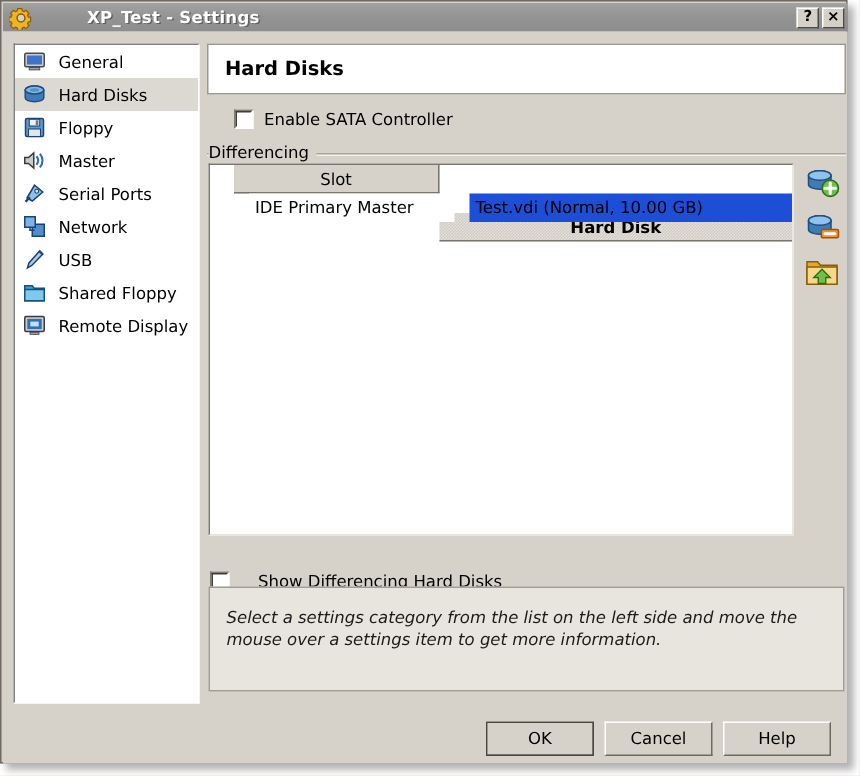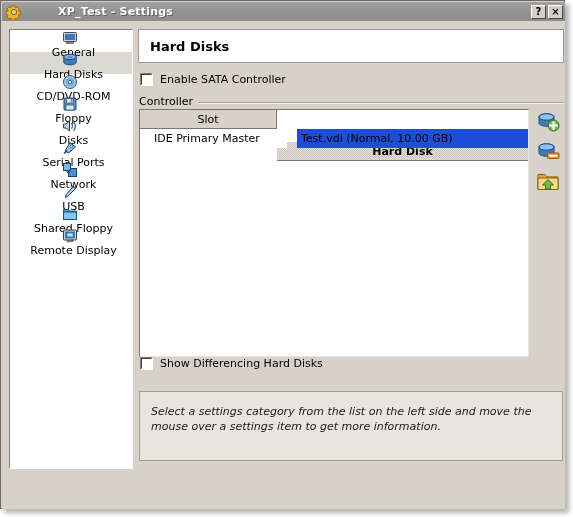--- a/index.html
+++ b/index.html
@@ -95,21 +95,20 @@
     border-color: #808080 #ffffff #ffffff #808080;
     box-sizing: border-box;
     overflow: hidden;
   }
   .side-item {
     display: flex;
     align-items: center;
     height: 22px;
     padding-left: 5px;
     cursor: default;
-    flex-direction: column;
   }
   .side-item.selected {
     background: #dcd9d2;
   }
   .side-ico {
     width: 16px; height: 16px;
     flex: 0 0 auto;
     margin-right: 8px;
     display: block;
   }
@@ -164,21 +163,21 @@
   }
   .cbox::after {
     content: "";
     position: absolute;
     left: 0; top: 0; right: 0; bottom: 0;
     border: 1px solid;
     border-color: #3f3d38 transparent transparent #3f3d38;
   }
   .cblabel { font-size: 11px; color: #000; white-space: nowrap; }
 
-  #sata-row { position: absolute; left: 2px; top: 44px; }
+  #sata-row { position: absolute; left: 18px; top: 44px; }
 
   
   #group-attach {
     position: absolute;
     left: 0px; top: 66px;
     width: 426px;
     height: 267px;
   }
   #group-label {
     position: absolute;
@@ -202,20 +201,21 @@
   #table {
     position: absolute;
     left: 1px; top: 14px;
     width: 390px;
     height: 248px;
     background: #ffffff;
     border: 1px solid;
     border-color: #7a766e #e9e6e0 #e9e6e0 #7a766e;
     box-sizing: border-box;
     overflow: hidden;
+    padding-left: 16px;
   }
   #thead { display: flex; height: 19px; }
   .th {
     height: 19px;
     box-sizing: border-box;
     border-right: 1px solid #7a766e;
     border-bottom: 1px solid #7a766e;
     display: flex;
     align-items: center;
     justify-content: center;
@@ -263,21 +263,21 @@
     width: 26px;
   }
   .tool-btn {
     width: 24px; height: 24px;
     margin-bottom: 6px;
     display: block;
     cursor: default;
   }
 
   
-  #diff-row { position: absolute; left: 2px; top: 328px; }
+  #diff-row { position: absolute; left: 2px; top: 352px; gap: 12px; }
 
   
   #infobox {
     position: absolute;
     left: 1px; top: 362px;
     width: 424px;
     height: 70px;
     background: #e8e5df;
     border: 1px solid #a19d94;
     box-sizing: border-box;
@@ -355,46 +355,38 @@
       <div class="side-item selected">
         <svg class="side-ico" viewBox="0 0 16 16">
           <ellipse cx="8" cy="5" rx="6.2" ry="2.6" fill="#5e9ed6" stroke="#1f4d80"></ellipse>
           <path d="M1.8 5 v5.2 c0 1.5 2.8 2.6 6.2 2.6 s6.2-1.1 6.2-2.6 V5" fill="#3f7cb5" stroke="#1f4d80"></path>
           <ellipse cx="8" cy="5" rx="6.2" ry="2.6" fill="#7db7e8" stroke="#1f4d80"></ellipse>
           <ellipse cx="8" cy="5" rx="3" ry="1.1" fill="#2d5f94" opacity="0.45"></ellipse>
         </svg>
         <span class="side-label">Hard Disks</span>
       </div>
 
-      <div class="side-item">
-        <svg class="side-ico" viewBox="0 0 16 16">
-          <circle cx="8" cy="8" r="6.5" fill="#9fc7e8" stroke="#2a5a8c"></circle>
-          <circle cx="8" cy="8" r="4" fill="#5f9ccf" opacity="0.7"></circle>
-          <circle cx="8" cy="8" r="1.6" fill="#ffffff" stroke="#2a5a8c" stroke-width="0.8"></circle>
-        </svg>
-        <span class="side-label">CD/DVD-ROM</span>
-      </div>
 
       <div class="side-item">
         <svg class="side-ico" viewBox="0 0 16 16">
           <rect x="2" y="2" width="12" height="12" rx="1" fill="#5b9bd5" stroke="#21456e"></rect>
           <rect x="4.5" y="2.5" width="7" height="4.5" fill="#eef2f6" stroke="#21456e" stroke-width="0.7"></rect>
           <rect x="8.8" y="3.2" width="1.8" height="3.2" fill="#6b7a88"></rect>
           <rect x="4" y="9" width="8" height="5" fill="#dfe7ee" stroke="#21456e" stroke-width="0.7"></rect>
         </svg>
         <span class="side-label">Floppy</span>
       </div>
 
       <div class="side-item">
         <svg class="side-ico" viewBox="0 0 16 16">
           <path d="M1.5 6 h2.5 L7.5 3 v10 L4 10 H1.5 z" fill="#c6ccd2" stroke="#3b3b3b"></path>
           <path d="M9.3 5.2 a4 4 0 0 1 0 5.6" fill="none" stroke="#2f6fb5" stroke-width="1.4"></path>
           <path d="M11.6 3.4 a7 7 0 0 1 0 9.2" fill="none" stroke="#2f6fb5" stroke-width="1.4"></path>
         </svg>
-        <span class="side-label">Disks</span>
+        <span class="side-label">Master</span>
       </div>
 
       <div class="side-item">
         <svg class="side-ico" viewBox="0 0 16 16">
           <path d="M3 11 L8 2.5 L13.5 7 L6.5 13 z" fill="#8fc0ea" stroke="#1d4270"></path>
           <path d="M2 13.5 L5 10.5" stroke="#1d4270" stroke-width="1.6" fill="none"></path>
           <circle cx="9.5" cy="6.5" r="1.3" fill="#dce9f6" stroke="#1d4270" stroke-width="0.7"></circle>
         </svg>
         <span class="side-label">Serial Ports</span>
       </div>
@@ -442,21 +434,21 @@
         <span id="page-title">Hard Disks</span>
       </div>
 
       <div id="sata-row" class="cbrow">
         <span class="cbox"></span>
         <span class="cblabel">Enable SATA Controller</span>
       </div>
 
       <div id="group-attach">
         <div id="group-line"></div>
-        <div id="group-label">Controller</div>
+        <div id="group-label">Differencing</div>
 
         <div id="table">
           <div id="thead">
             <div class="th slot">Slot</div>
             <div class="th disk">Hard Disk</div>
           </div>
           <div class="trow">
             <div class="td slot">IDE Primary Master</div>
             <div class="td disk">Test.vdi (Normal, 10.00 GB)</div>
           </div>
@@ -489,15 +481,20 @@
         <span class="cbox"></span>
         <span class="cblabel">Show Differencing Hard Disks</span>
       </div>
 
       <div id="infobox">
         <div id="infotext">Select a settings category from the list on the left side and move the mouse over a settings item to get more information.</div>
       </div>
 
     </div>
 
+    <div id="btnbar">
+      <div class="dlg-btn default">OK</div>
+      <div class="dlg-btn">Cancel</div>
+      <div class="dlg-btn">Help</div>
+    </div>
 
   </div>
 </div>
 
 </body></html>

